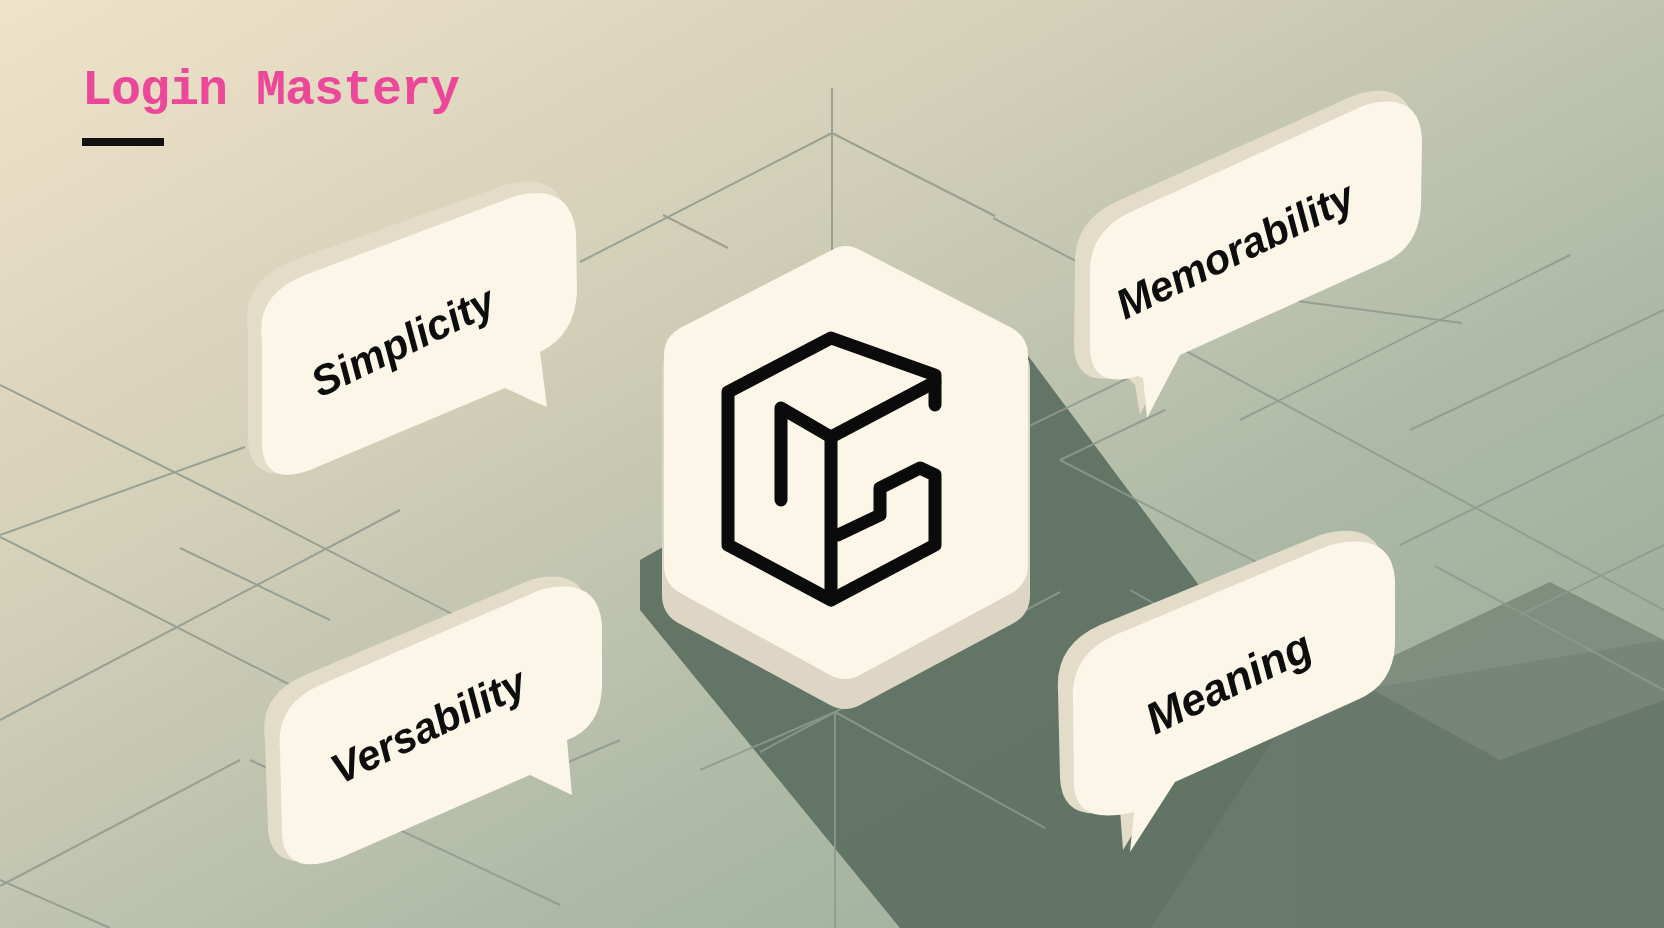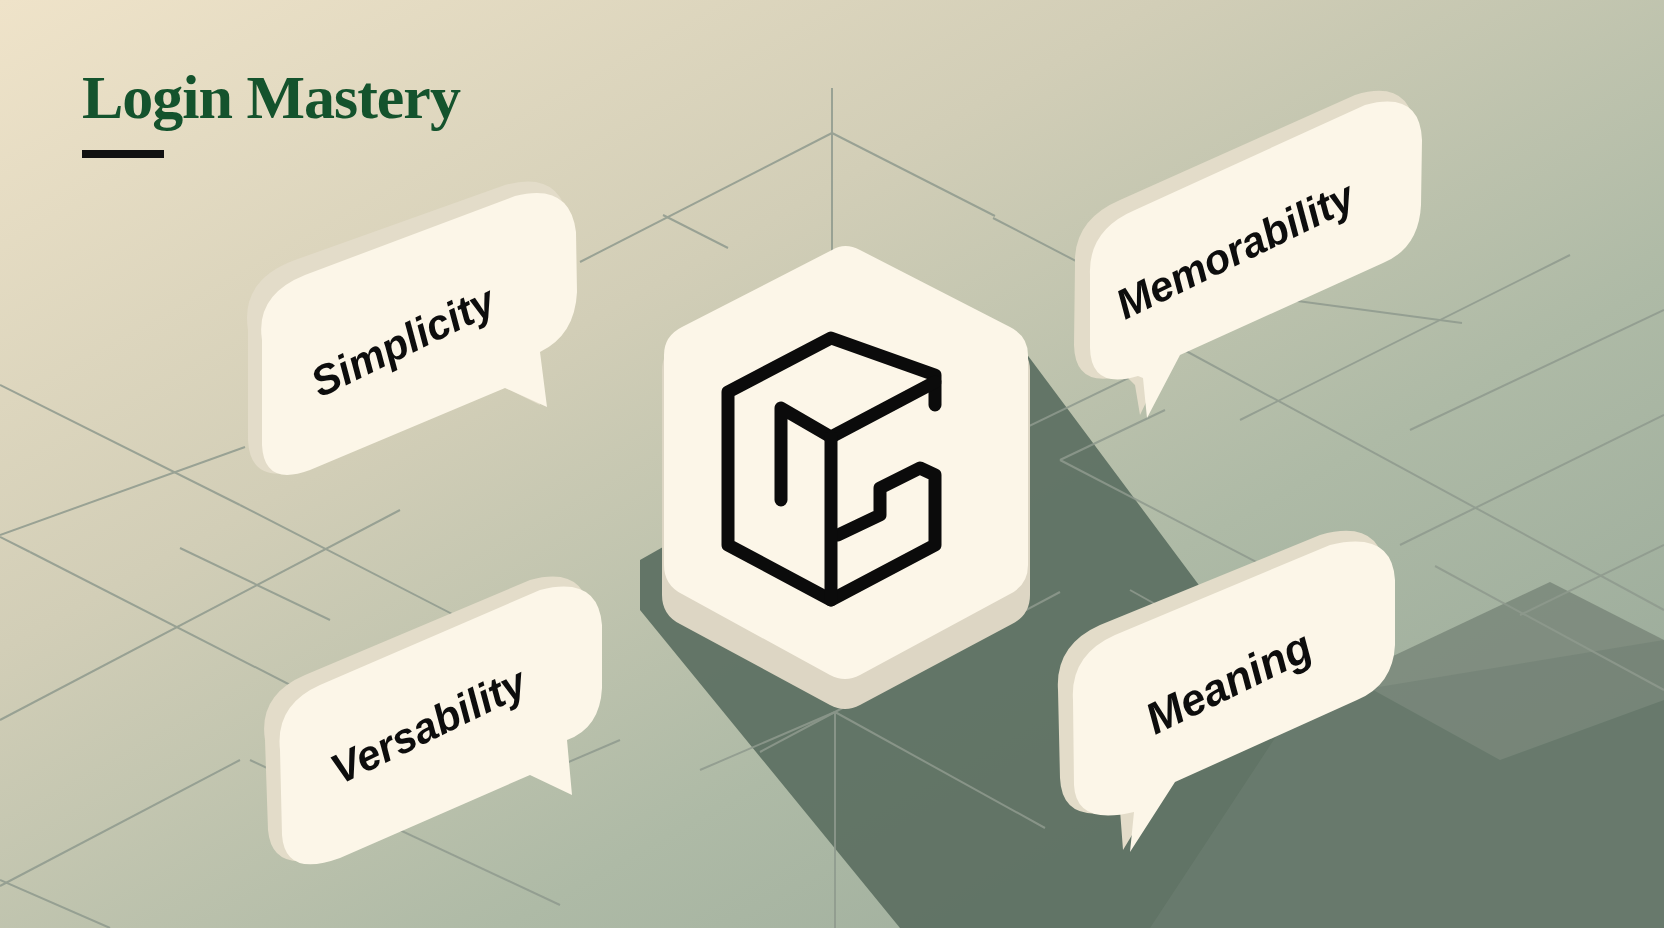--- a/index.html
+++ b/index.html
@@ -1,21 +1,21 @@
 <!DOCTYPE html>
 <html><head>
   <meta charset="utf-8">
   <style>
     html, body { margin: 0; padding: 0; }
     body { width: 1664px; height: 928px; overflow: hidden; position: relative;
       font-family: "Liberation Sans", sans-serif; }
     .scene { position: absolute; left: 0; top: 0; width: 1664px; height: 928px; }
     .title-block { position: absolute; left: 82px; top: 66px; }
-    .title { font-family: Liberation Serif, serif; font-weight: 700; font-size: 62px;
-      letter-spacing: -1px; color: #14532d; margin: 0; line-height: 1; }
+    .title { font-family: Liberation Mono, monospace; font-weight: 700; font-size: 50px;
+      letter-spacing: -1px; color: #ec4899; margin: 0; line-height: 1; }
     .title-underline { width: 82px; height: 8px; background: #111; margin-top: 22px; }
     .bubble-label { font-family: "Liberation Sans", sans-serif; font-weight: 700; font-style: italic; fill: #0d0d0d; }
   </style>
 </head>
 <body>
 
 <svg class="scene" viewBox="0 0 1664 928" width="1664" height="928">
   <defs>
     <linearGradient id="bg" x1="0" y1="0" x2="1" y2="1">
       <stop offset="0" stop-color="#efe3c9"></stop>

